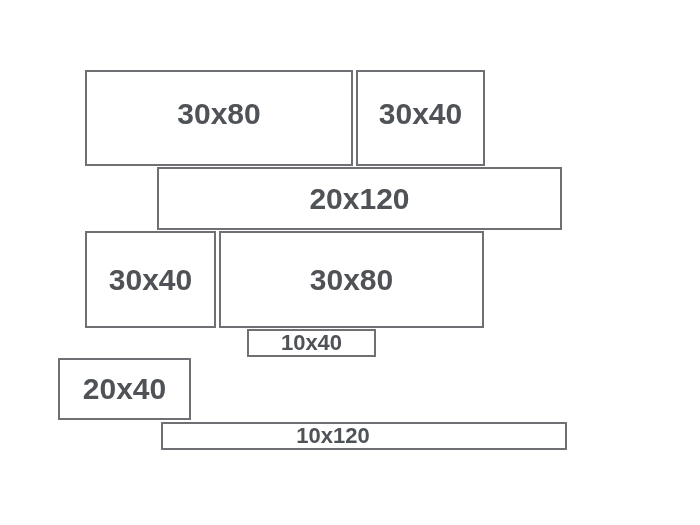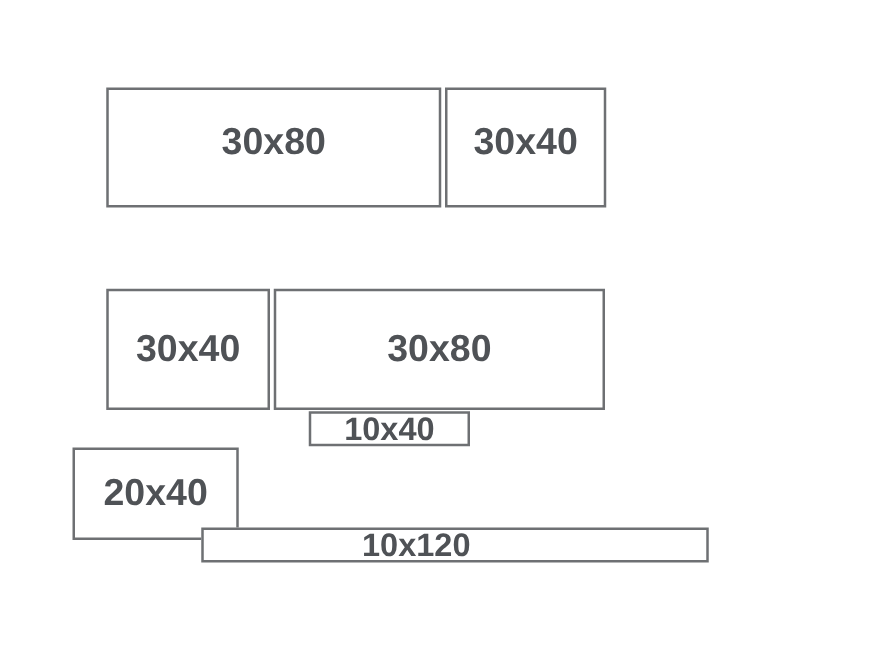--- a/index.html
+++ b/index.html
@@ -26,31 +26,31 @@
   }
   .tile .lbl {
     font-weight: bold;
     color: #4F5256;
     font-size: 30px;
     letter-spacing: 0px;
     line-height: 1;
     white-space: nowrap;
   }
   .tile.small .lbl {
-    font-size: 26px;
+    font-size: 22px;
   }
   
   .t1  { left: 85px;  top: 70px;  width: 268px; height: 96px; }
   .t2  { left: 356px; top: 70px;  width: 129px; height: 96px; }
   .t3  { left: 157px; top: 167px; width: 405px; height: 63px; }
   .t4  { left: 85px;  top: 231px; width: 131px; height: 97px; }
   .t5  { left: 219px; top: 231px; width: 265px; height: 97px; }
   .t6  { left: 247px; top: 329px; width: 129px; height: 28px; }
   .t7  { left: 380px; top: 329px; width: 268px; height: 28px; }
-  .t8  { left: 58px;  top: 358px; width: 133px; height: 74px; }
+  .t8  { left: 58px;  top: 358px; width: 133px; height: 62px; }
   .t9  { left: 194px; top: 358px; width: 264px; height: 62px; }
   .t10 { left: 161px; top: 422px; width: 406px; height: 28px; text-align: right; }
   
   .t7 .lbl  { transform: translateX(22px); }
   .t10 .lbl { transform: translateX(-31px); }
   
   .t1 .lbl, .t2 .lbl { transform: translateY(-4px); }
 </style>
 </head>
 <body>
@@ -58,20 +58,23 @@
 <div class="canvas">
 
   <div class="tile t1">
     <span class="lbl">30x80</span>
   </div>
 
   <div class="tile t2">
     <span class="lbl">30x40</span>
   </div>
 
+  <div class="tile t3">
+    <span class="lbl">20x120</span>
+  </div>
 
   <div class="tile t4">
     <span class="lbl">30x40</span>
   </div>
 
   <div class="tile t5">
     <span class="lbl">30x80</span>
   </div>
 
   <div class="tile t6 small">

